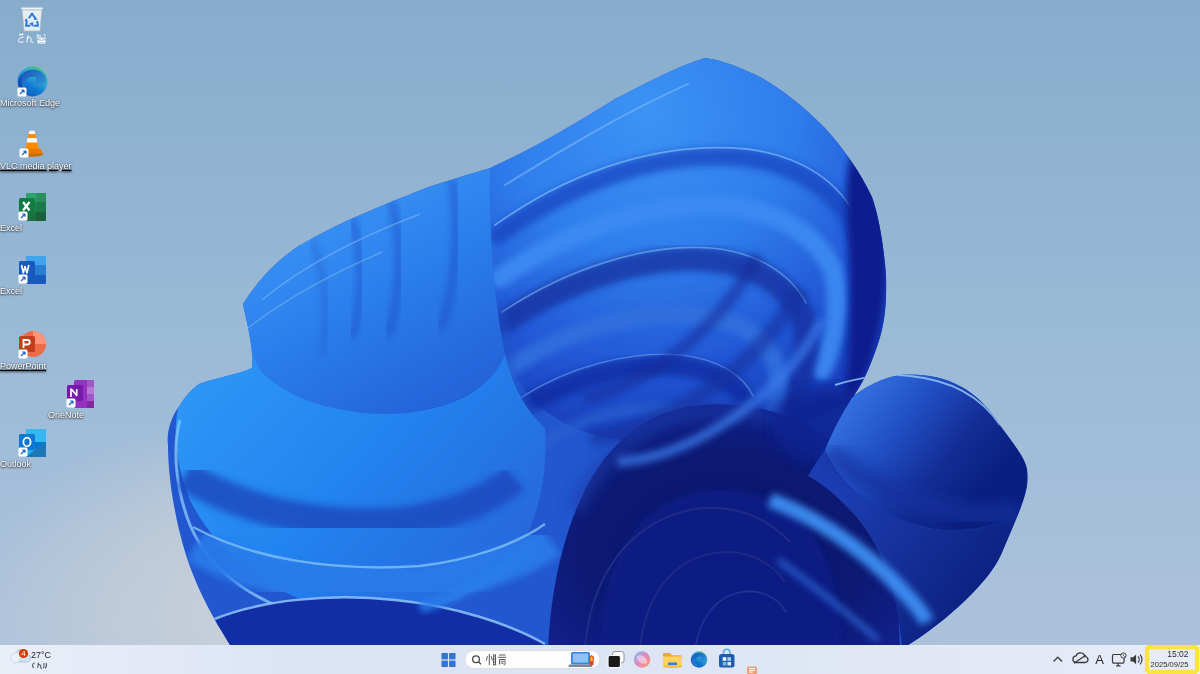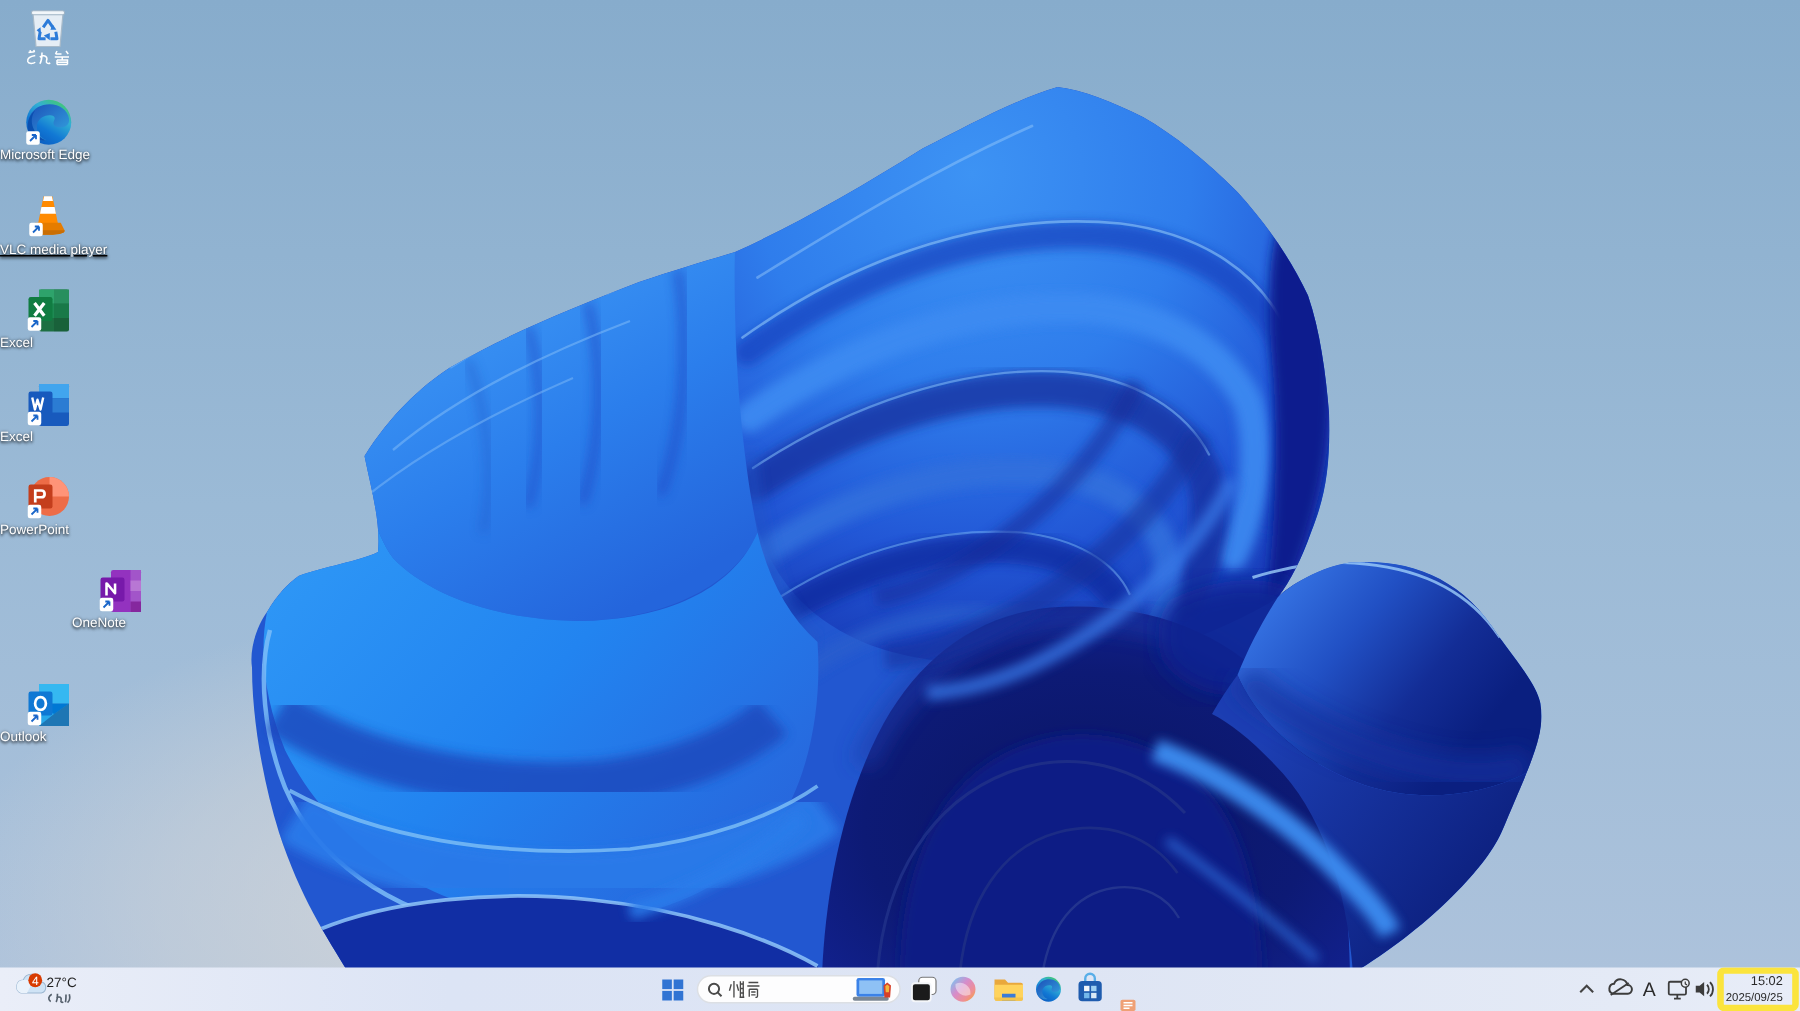--- a/index.html
+++ b/index.html
@@ -254,21 +254,21 @@
       <rect x="9" y="1" width="20" height="9.5" fill="#41a5ee"></rect>
       <rect x="9" y="10.5" width="20" height="9.5" fill="#2b7cd3"></rect>
       <rect x="2" y="6" width="16" height="16" rx="1.5" fill="#185abd"></rect>
       <path d="M4.5,10 L6.3,18 L8,11.5 L10,18 L11.8,10 M8,11.5 L6.3,18 M10,18 L11.8,10" stroke="#fff" stroke-width="1.6" fill="none" stroke-linejoin="round"></path>
       <rect x="1.5" y="19.5" width="9" height="9" rx="1.5" fill="#fff"></rect>
       <path d="M4,26 L8,22 M8,22 L5.2,22 M8,22 L8,24.8" stroke="#1a66c9" stroke-width="1.2" fill="none"></path>
     </svg>
     <div class="dlab">Excel</div>
   </div>
 
-  <div class="dicon" style="left:0;top:317px;">
+  <div class="dicon" style="left:0;top:330px;text-decoration:underline;">
     <svg width="30" height="30" viewBox="0 0 30 30" style="display:block;margin:0 auto;">
       <circle cx="16" cy="14" r="13" fill="#ed6c47"></circle>
       <path d="M16,1 A13,13 0 0 1 29,14 L16,14 Z" fill="#ff9478"></path>
       <rect x="2" y="6" width="16" height="16" rx="1.5" fill="#c43e1c"></rect>
       <path d="M6.5,18 L6.5,10 L10.5,10 C13.5,10 13.5,14.5 10.5,14.5 L6.5,14.5" stroke="#fff" stroke-width="1.8" fill="none"></path>
       <rect x="1.5" y="19.5" width="9" height="9" rx="1.5" fill="#fff"></rect>
       <path d="M4,26 L8,22 M8,22 L5.2,22 M8,22 L8,24.8" stroke="#1a66c9" stroke-width="1.2" fill="none"></path>
     </svg>
     <div class="dlab">PowerPoint</div>
   </div>
@@ -280,21 +280,21 @@
       <rect x="22" y="8" width="7" height="7" fill="#b877d4"></rect>
       <rect x="22" y="22" width="7" height="7" fill="#85279e"></rect>
       <rect x="2" y="6" width="16" height="16" rx="1.5" fill="#7719aa"></rect>
       <path d="M6,18 L6,10 L6.3,10 L11.7,16.5 L11.7,10 M6.3,10 L11.7,16.5" stroke="#fff" stroke-width="1.7" fill="none" stroke-linejoin="round"></path>
       <rect x="1.5" y="19.5" width="9" height="9" rx="1.5" fill="#fff"></rect>
       <path d="M4,26 L8,22 M8,22 L5.2,22 M8,22 L8,24.8" stroke="#1a66c9" stroke-width="1.2" fill="none"></path>
     </svg>
     <div class="dlab">OneNote</div>
   </div>
 
-  <div class="dicon" style="left:0;top:455px;">
+  <div class="dicon" style="left:0;top:428px;">
     <svg width="30" height="30" viewBox="0 0 30 30" style="display:block;margin:0 auto;">
       <rect x="9" y="1" width="20" height="13" fill="#35b8f1"></rect>
       <rect x="9" y="14" width="20" height="15" fill="#28a8ea"></rect>
       <path d="M9,14 L29,14 L19,21 Z" fill="#0078d4"></path>
       <path d="M9,29 L29,29 L29,14 L19,21 Z" fill="#14447d" opacity="0.5"></path>
       <rect x="2" y="6" width="16" height="16" rx="1.5" fill="#0f78d4"></rect>
       <ellipse cx="10" cy="14" rx="3.6" ry="4.3" fill="none" stroke="#fff" stroke-width="1.8"></ellipse>
       <rect x="1.5" y="19.5" width="9" height="9" rx="1.5" fill="#fff"></rect>
       <path d="M4,26 L8,22 M8,22 L5.2,22 M8,22 L8,24.8" stroke="#1a66c9" stroke-width="1.2" fill="none"></path>
     </svg>

